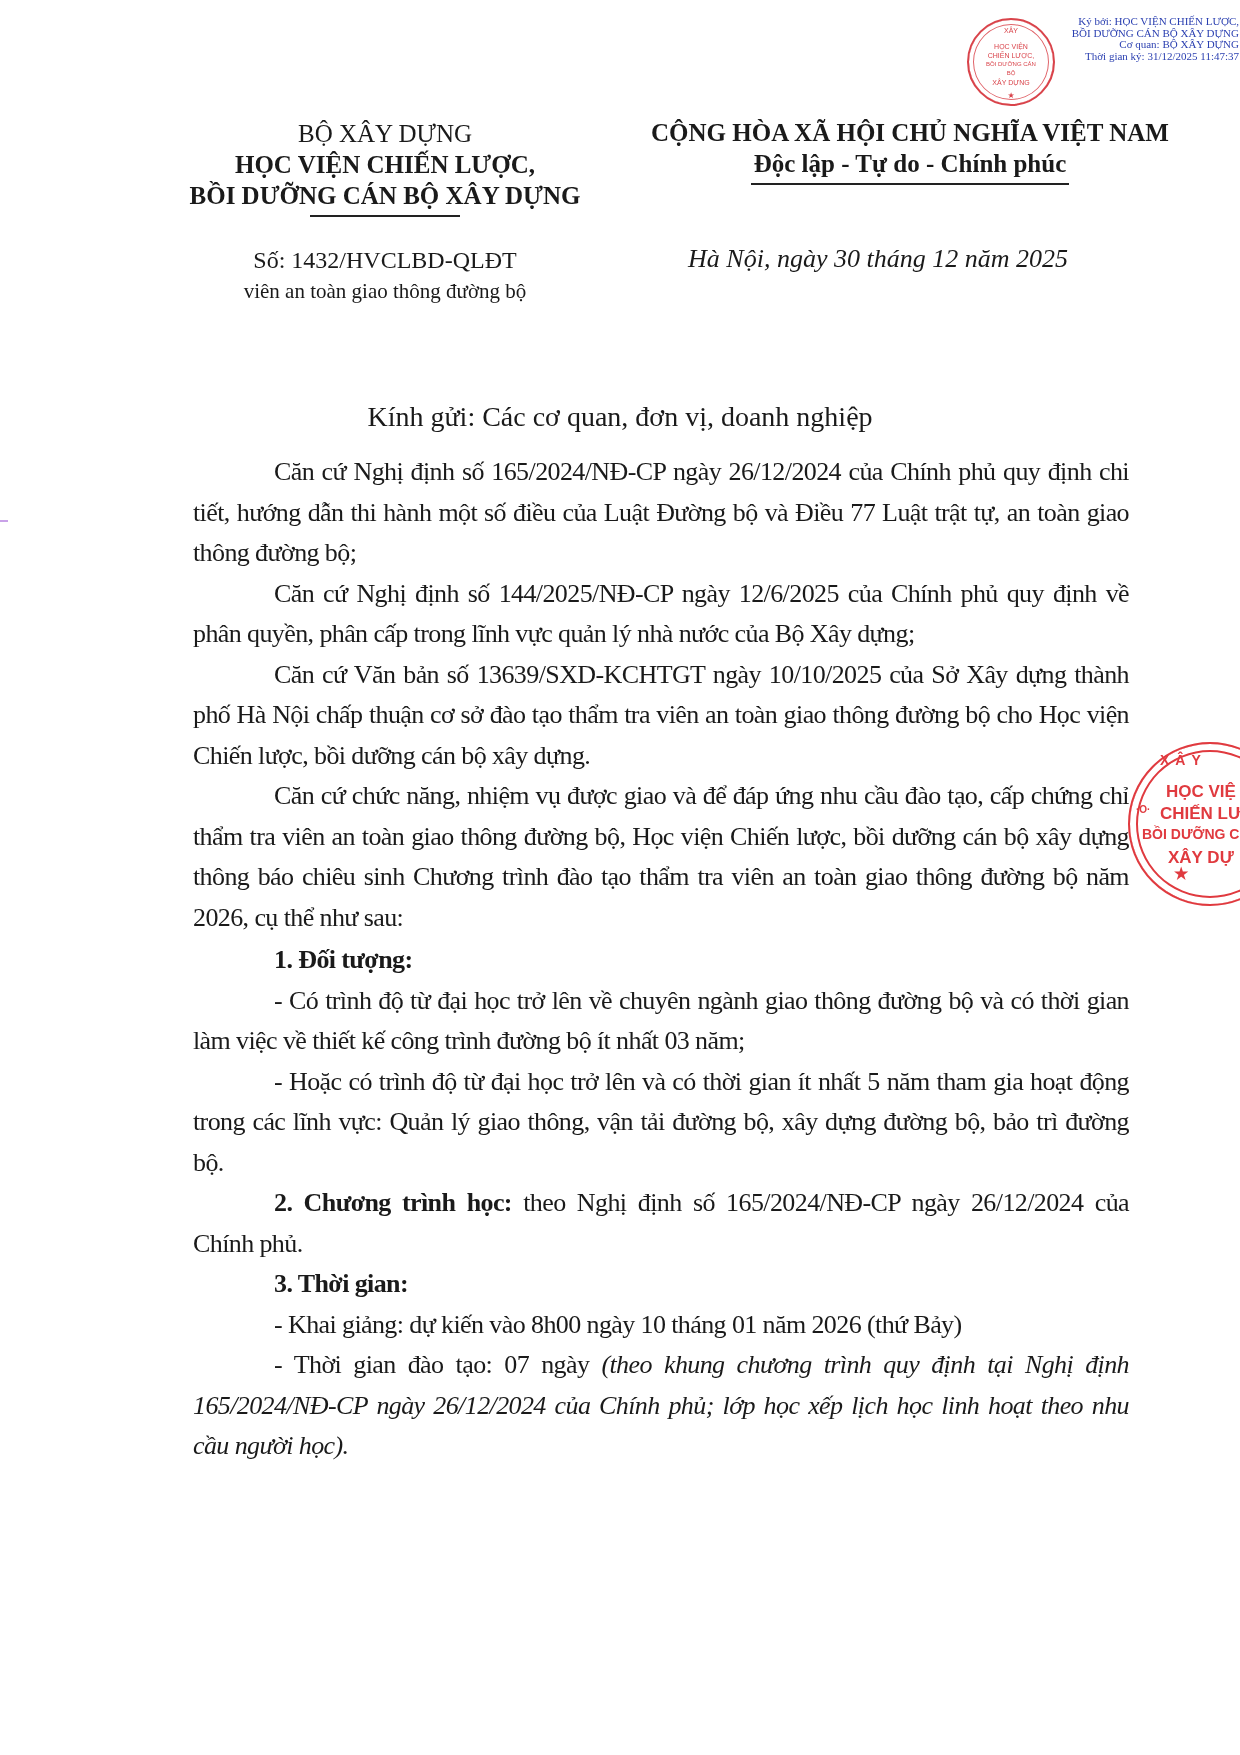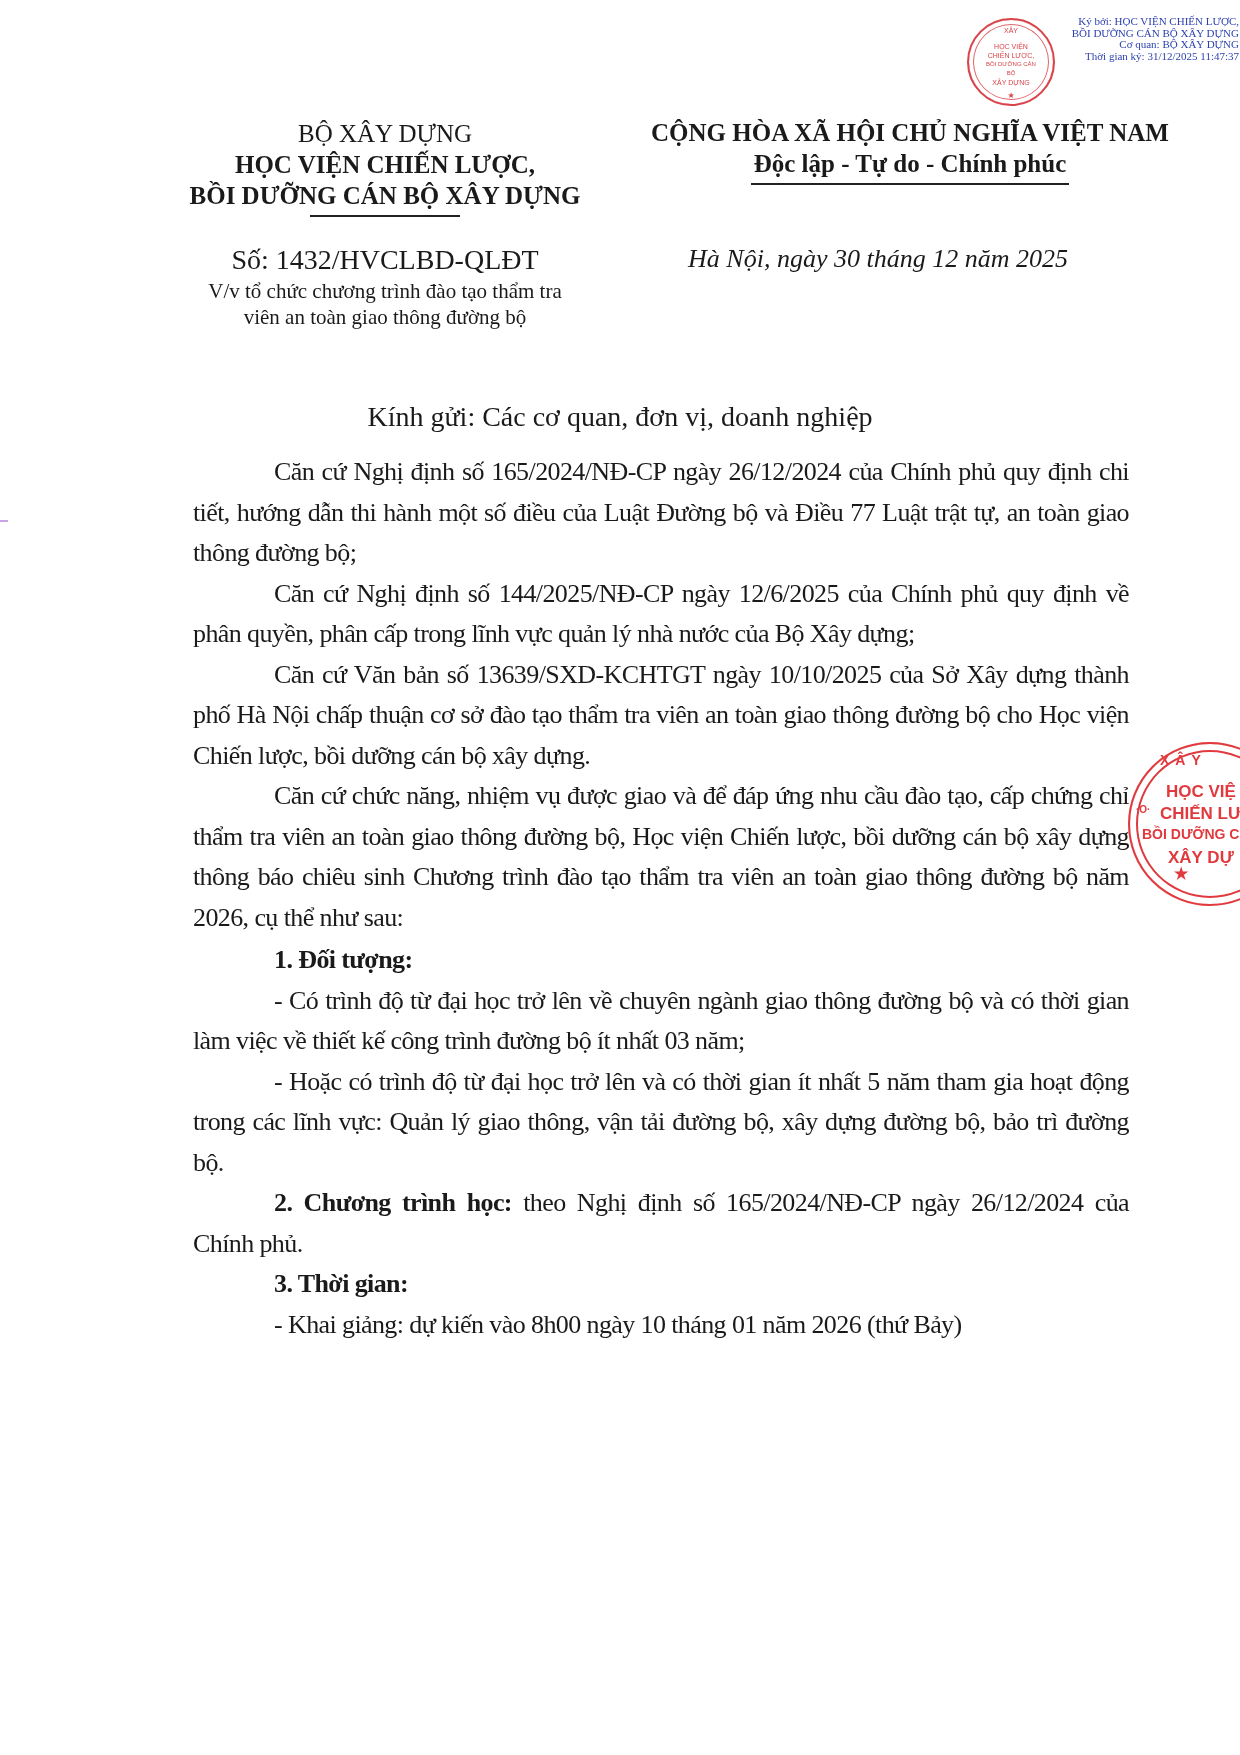--- a/index.html
+++ b/index.html
@@ -26,21 +26,21 @@
       left: 1059px; top: 16px; width: 180px; font-size: 11px; line-height: 11.5px;
       color: #2a3fb0; font-family: "Liberation Serif", serif; text-align: right;
     }
 
     
     .hdr-left { left: 170px; top: 118px; width: 430px; font-size: 25px; line-height: 31px; }
     .hdr-left .ministry { font-weight: normal; }
     .hdr-left .underline {
       width: 150px; height: 1.5px; background: #222; margin: 4px auto 0;
     }
-    .doc-no { left: 170px; top: 246px; width: 430px; font-size: 28px; line-height: 28px; }
+    .doc-no { left: 170px; top: 246px; width: 430px; font-size: 24px; line-height: 28px; }
     .subject { left: 170px; top: 278px; width: 430px; font-size: 21px; line-height: 26px; }
 
     
     .hdr-right { left: 620px; top: 117px; width: 580px; font-size: 25px; line-height: 31px; }
     .hdr-right .motto-line { width: 318px; height: 1.5px; background: #222; margin: 4px auto 0; }
     .place-date { left: 608px; top: 244px; width: 540px; font-size: 26px; }
 
     .recipient { left: 300px; top: 376px; width: 640px; font-size: 28px; margin-top: 25px; }
 
     
@@ -89,21 +89,20 @@
 </div>
 
 <div class="abs hdr-left center">
   <div class="ministry">BỘ XÂY DỰNG</div>
   <div class="bold">HỌC VIỆN CHIẾN LƯỢC,</div>
   <div class="bold">BỒI DƯỠNG CÁN BỘ XÂY DỰNG</div>
   <div class="underline"></div>
 </div>
 <div class="abs doc-no center">Số: 1432/HVCLBD-QLĐT</div>
 <div class="abs subject center">
-  <div>V/v tổ chức chương trình đào tạo thẩm tra</div>
   <div>viên an toàn giao thông đường bộ</div>
 </div>
 
 <div class="abs hdr-right center bold">
   <div>CỘNG HÒA XÃ HỘI CHỦ NGHĨA VIỆT NAM</div>
   <div>Độc lập - Tự do - Chính phúc</div>
   <div class="motto-line"></div>
 </div>
 <div class="abs place-date center italic">Hà Nội, ngày 30 tháng 12 năm 2025</div>
 
@@ -118,20 +117,23 @@
   <p class="heading" style="margin-top:2px;">1.  Đối tượng:</p>
   <p>- Có trình độ từ đại học trở lên về chuyên ngành giao thông đường bộ và có thời gian làm việc về thiết kế công trình đường bộ ít nhất 03 năm;</p>
   <p>- Hoặc có trình độ từ đại học trở lên và có thời gian ít nhất 5 năm tham gia hoạt động trong các lĩnh vực: Quản lý giao thông, vận tải đường bộ, xây dựng đường bộ, bảo trì đường bộ.</p>
 
   <p>
     <span class="bold">2. Chương trình học:</span><span> theo Nghị định số 165/2024/NĐ-CP ngày 26/12/2024 của Chính phủ.</span>
   </p>
 
   <p class="heading">3. Thời gian:</p>
   <p>- Khai giảng: dự kiến vào 8h00 ngày 10 tháng 01 năm 2026 (thứ Bảy)</p>
+  <p>
+    <span>- Thời gian đào tạo: 07 ngày </span><span class="italic">(theo khung chương trình quy định tại Nghị định 165/2024/NĐ-CP ngày 26/12/2024 của Chính phủ; lớp học xếp lịch học linh hoạt theo nhu cầu người học).</span>
+  </p>
 </div>
 
 <div class="abs red-seal">
   <div class="ring-top">XÂY</div>
   <div class="side">·O·</div>
   <div class="line" style="top:38px;left:36px;">HỌC VIỆ</div>
   <div class="line" style="top:60px;left:30px;">CHIẾN LƯ</div>
   <div class="line" style="top:82px;left:12px;font-size:14px;">BỒI DƯỠNG C</div>
   <div class="line" style="top:104px;left:38px;">XÂY DỰ</div>
   <div class="star">★</div>

